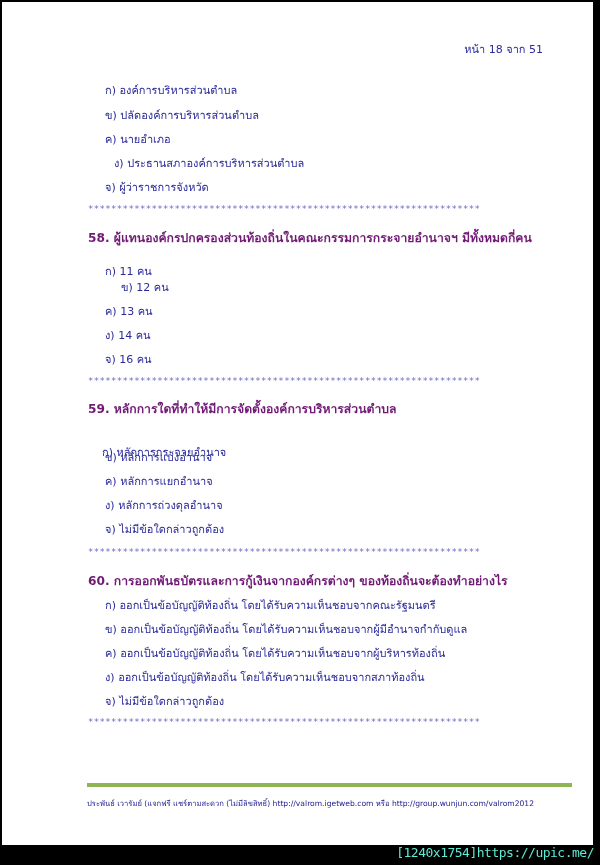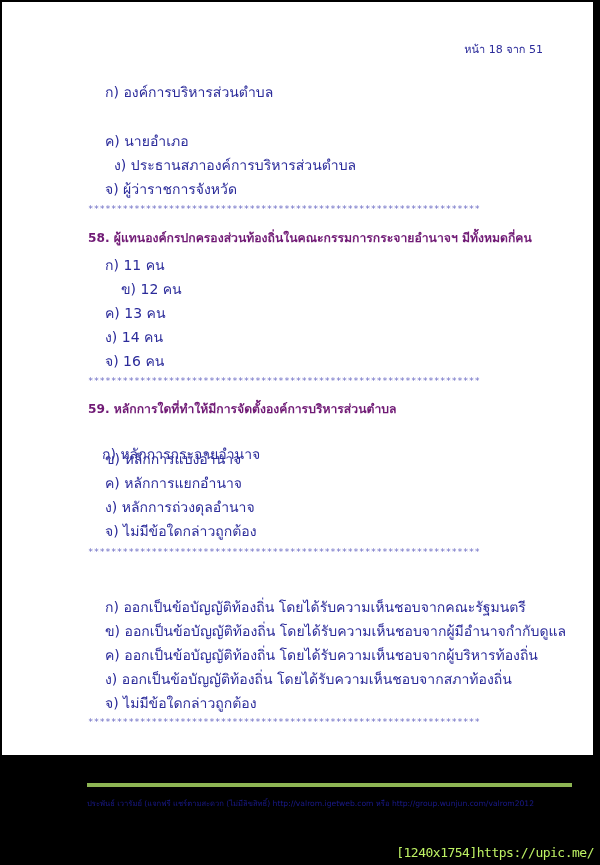--- a/index.html
+++ b/index.html
@@ -1,70 +1,72 @@
 <!DOCTYPE html>
 <html><head>
   <meta charset="utf-8">
   <style>
     html, body { margin: 0; padding: 0; }
     body {
       width: 600px; height: 865px; background: #000; position: relative; overflow: hidden;
       font-family: "DejaVu Sans", sans-serif;
     }
     .page {
-      position: absolute; left: 2px; top: 2px; width: 591px; height: 753px; background: #fff;
+      position: absolute; left: 2px; top: 2px; width: 591px; height: 843px; background: #fff;
     }
     .page-num {
       position: absolute; right: 50px; top: 38px; font-size: 11px; color: #2b2b9a;
     }
     .line { position: absolute; left: 0; white-space: nowrap; color: #2b2b9a; }
-    .opt { font-size: 14px; text-align: right; }
+    .opt { font-size: 11px; text-align: right; }
     .q { font-size: 12.2px; font-weight: bold; color: #701a75; }
     .stars {
       font-size: 9px; letter-spacing: 0.35px; color: #6d6dc4; font-family: "DejaVu Sans Mono", monospace;
     }
     .rule {
       position: absolute; left: 85px; top: 781px; width: 485px; height: 4px; background: #8db553;
     }
     .footer {
       position: absolute; left: 85px; top: 795px; font-size: 7.6px; color: #1a1a8c; white-space: nowrap;
     }
     .caption {
-      position: absolute; right: 6px; top: 845px; font-size: 13px; color: #bef264; font-family: "DejaVu Sans Mono", monospace;
+      position: absolute; right: 6px; top: 845px; font-size: 13px; color: #5eead4; font-family: "DejaVu Sans Mono", monospace;
       letter-spacing: -0.5px;
     }
   </style>
 </head>
 <body>
 
 <div class="page">
   <div class="page-num">หน้า 18 จาก 51</div>
 
   <div class="line opt" style="left:103px; top:79px;">ก)  องค์การบริหารส่วนตำบล</div>
+  <div class="line opt" style="left:103px; top:104px;">ข)  ปลัดองค์การบริหารส่วนตำบล</div>
   <div class="line opt" style="left:103px; top:128px;">ค)  นายอำเภอ</div>
   <div class="line opt" style="left:112px; top:152px;">ง)  ประธานสภาองค์การบริหารส่วนตำบล</div>
   <div class="line opt" style="left:103px; top:176px;">จ)  ผู้ว่าราชการจังหวัด</div>
   <div class="line stars" style="left:86px; top:202px;">********************************************************************</div>
 
   <div class="line q" style="left:86px; top:226px;">58. ผู้แทนองค์กรปกครองส่วนท้องถิ่นในคณะกรรมการกระจายอำนาจฯ มีทั้งหมดกี่คน</div>
-  <div class="line opt" style="left:103px; top:252px;">ก)  11 คน</div>
+  <div class="line opt" style="left:103px; top:260px;">ก)  11 คน</div>
   <div class="line opt" style="left:119px; top:276px;">ข)  12 คน</div>
   <div class="line opt" style="left:103px; top:300px;">ค)  13 คน</div>
   <div class="line opt" style="left:103px; top:324px;">ง)  14 คน</div>
   <div class="line opt" style="left:103px; top:348px;">จ)  16 คน</div>
   <div class="line stars" style="left:86px; top:374px;">********************************************************************</div>
 
   <div class="line q" style="left:86px; top:397px;">59. หลักการใดที่ทำให้มีการจัดตั้งองค์การบริหารส่วนตำบล</div>
   <div class="line opt" style="left:100px; top:421px;margin-top:20px;">ก)  หลักการกระจายอำนาจ</div>
   <div class="line opt" style="left:103px; top:446px;">ข)  หลักการแบ่งอำนาจ</div>
   <div class="line opt" style="left:103px; top:470px;">ค)  หลักการแยกอำนาจ</div>
   <div class="line opt" style="left:103px; top:494px;">ง)  หลักการถ่วงดุลอำนาจ</div>
   <div class="line opt" style="left:103px; top:518px;">จ)  ไม่มีข้อใดกล่าวถูกต้อง</div>
   <div class="line stars" style="left:86px; top:545px;">********************************************************************</div>
 
+  <div class="line q" style="left:86px; top:569px;">60. การออกพันธบัตรและการกู้เงินจากองค์กรต่างๆ ของท้องถิ่นจะต้องทำอย่างไร</div>
   <div class="line opt" style="left:103px; top:618px;">ข)  ออกเป็นข้อบัญญัติท้องถิ่น โดยได้รับความเห็นชอบจากผู้มีอำนาจกำกับดูแล</div>
   <div class="line opt" style="left:103px; top:594px;">ก)  ออกเป็นข้อบัญญัติท้องถิ่น โดยได้รับความเห็นชอบจากคณะรัฐมนตรี</div>
   <div class="line opt" style="left:103px; top:666px;">ง)  ออกเป็นข้อบัญญัติท้องถิ่น โดยได้รับความเห็นชอบจากสภาท้องถิ่น</div>
   <div class="line opt" style="left:103px; top:642px;">ค)  ออกเป็นข้อบัญญัติท้องถิ่น โดยได้รับความเห็นชอบจากผู้บริหารท้องถิ่น</div>
   <div class="line opt" style="left:103px; top:690px;">จ)  ไม่มีข้อใดกล่าวถูกต้อง</div>
   <div class="line stars" style="left:86px; top:715px;">********************************************************************</div>
 
   <div class="rule"></div>
   <div class="footer">ประพันธ์ เวารัมย์  (แจกฟรี แชร์ตามสะดวก (ไม่มีลิขสิทธิ์)  http://valrom.igetweb.com หรือ http://group.wunjun.com/valrom2012</div>
 </div>

